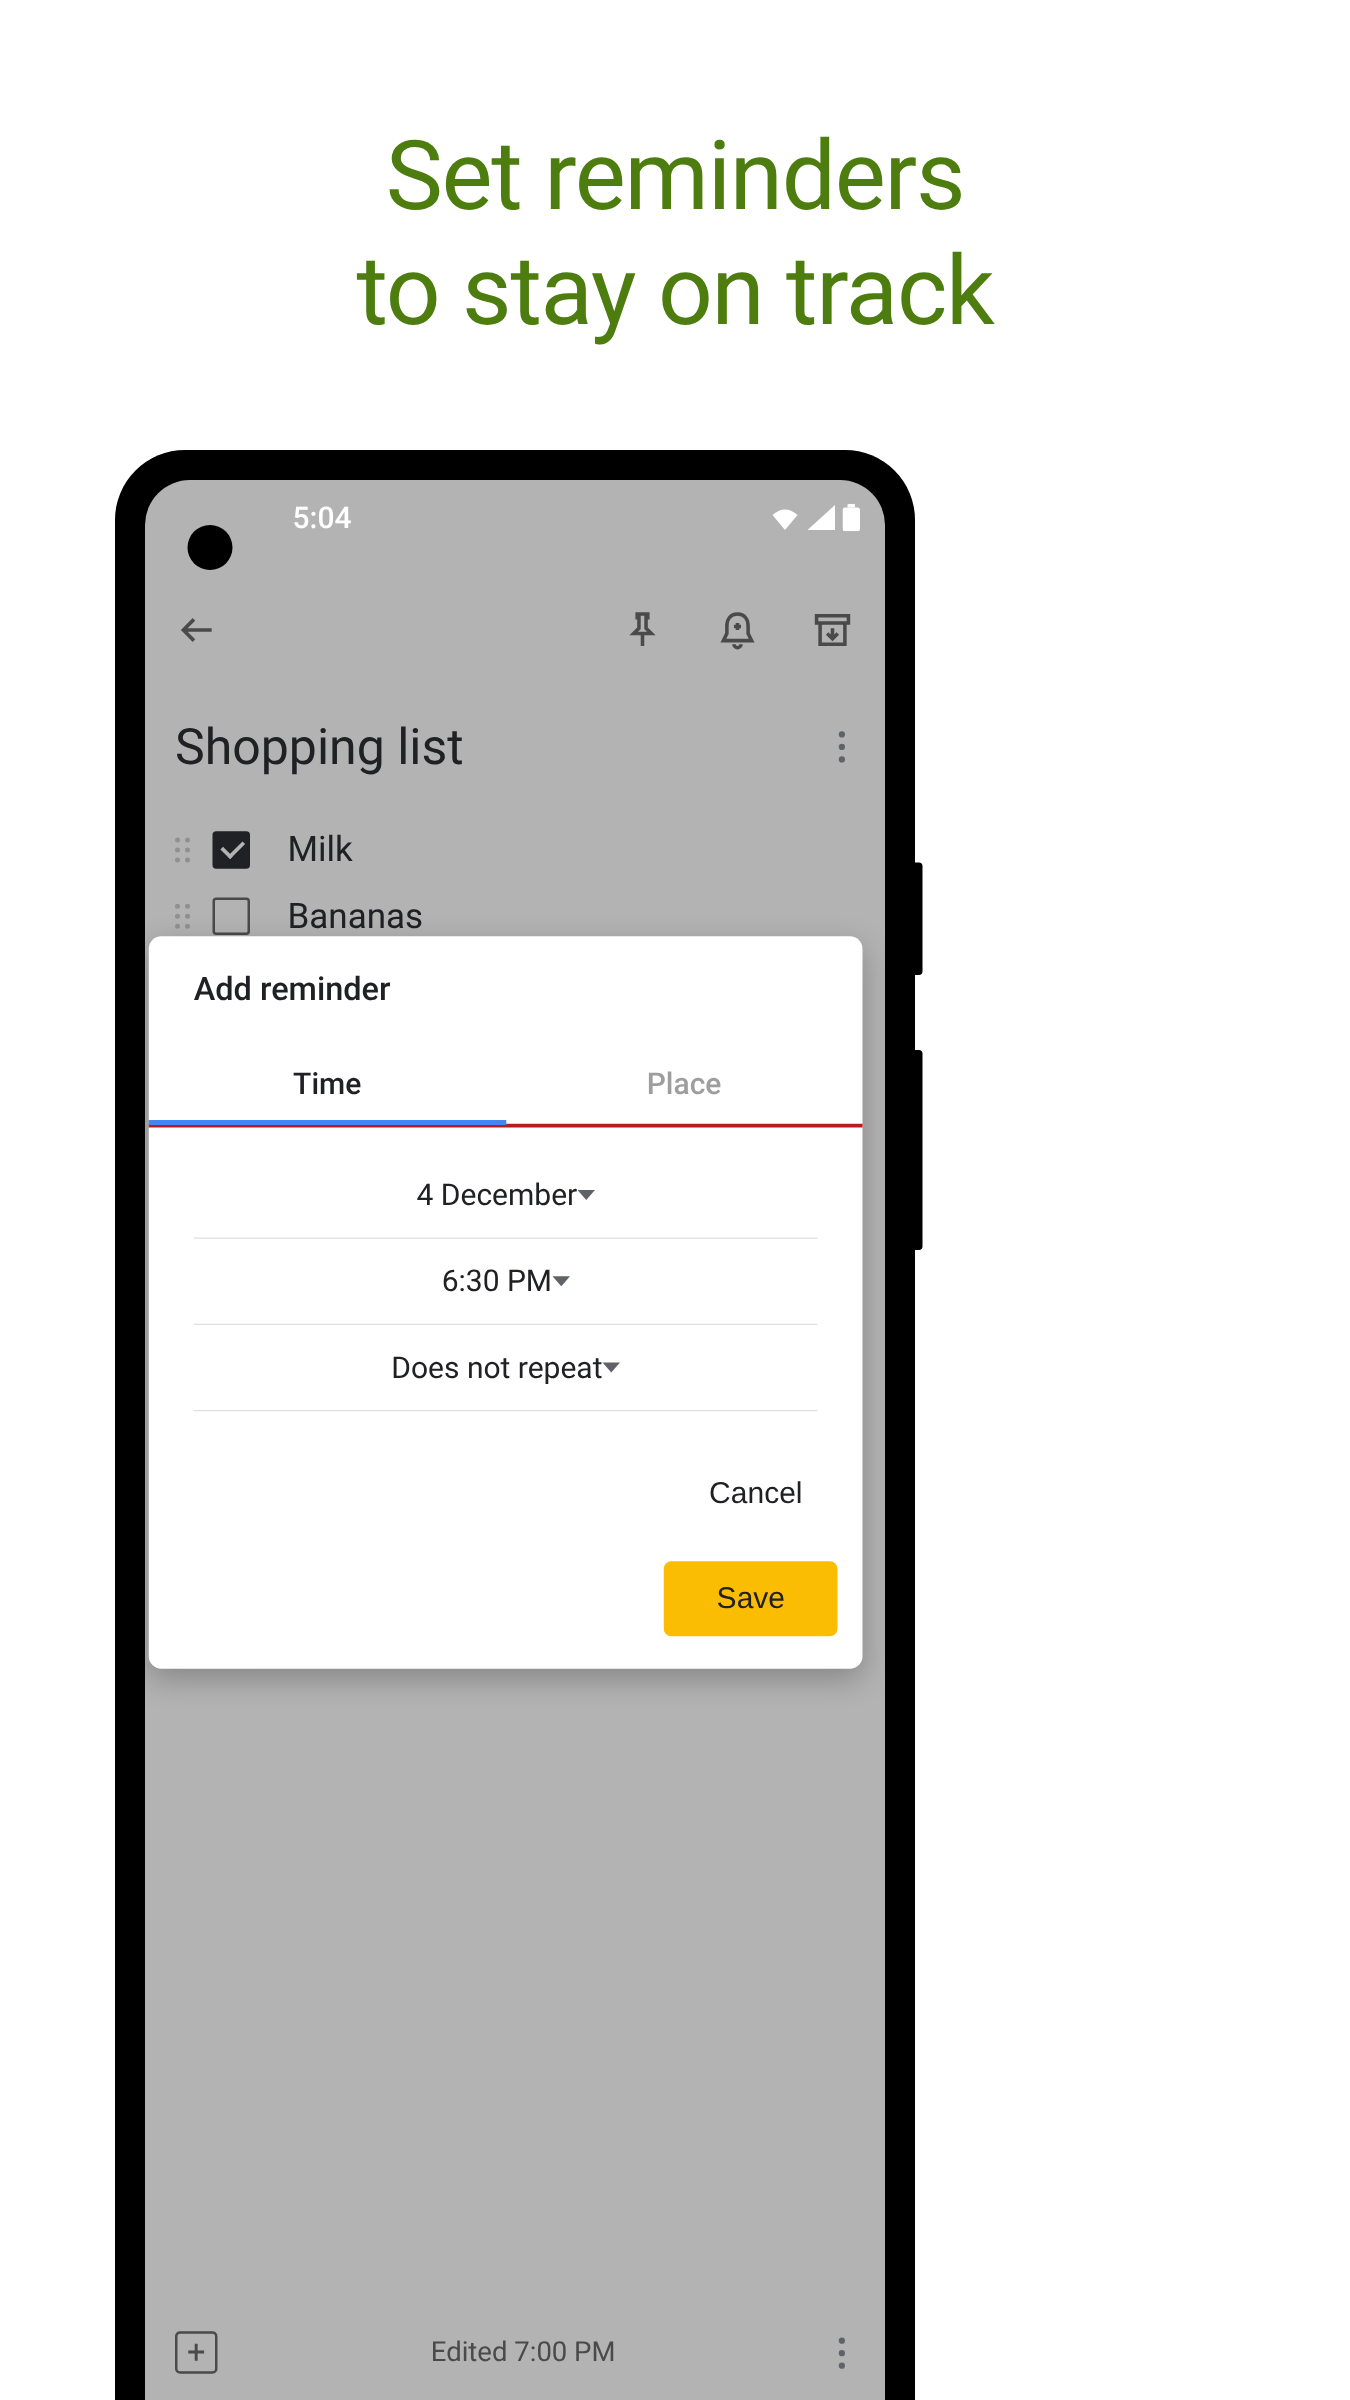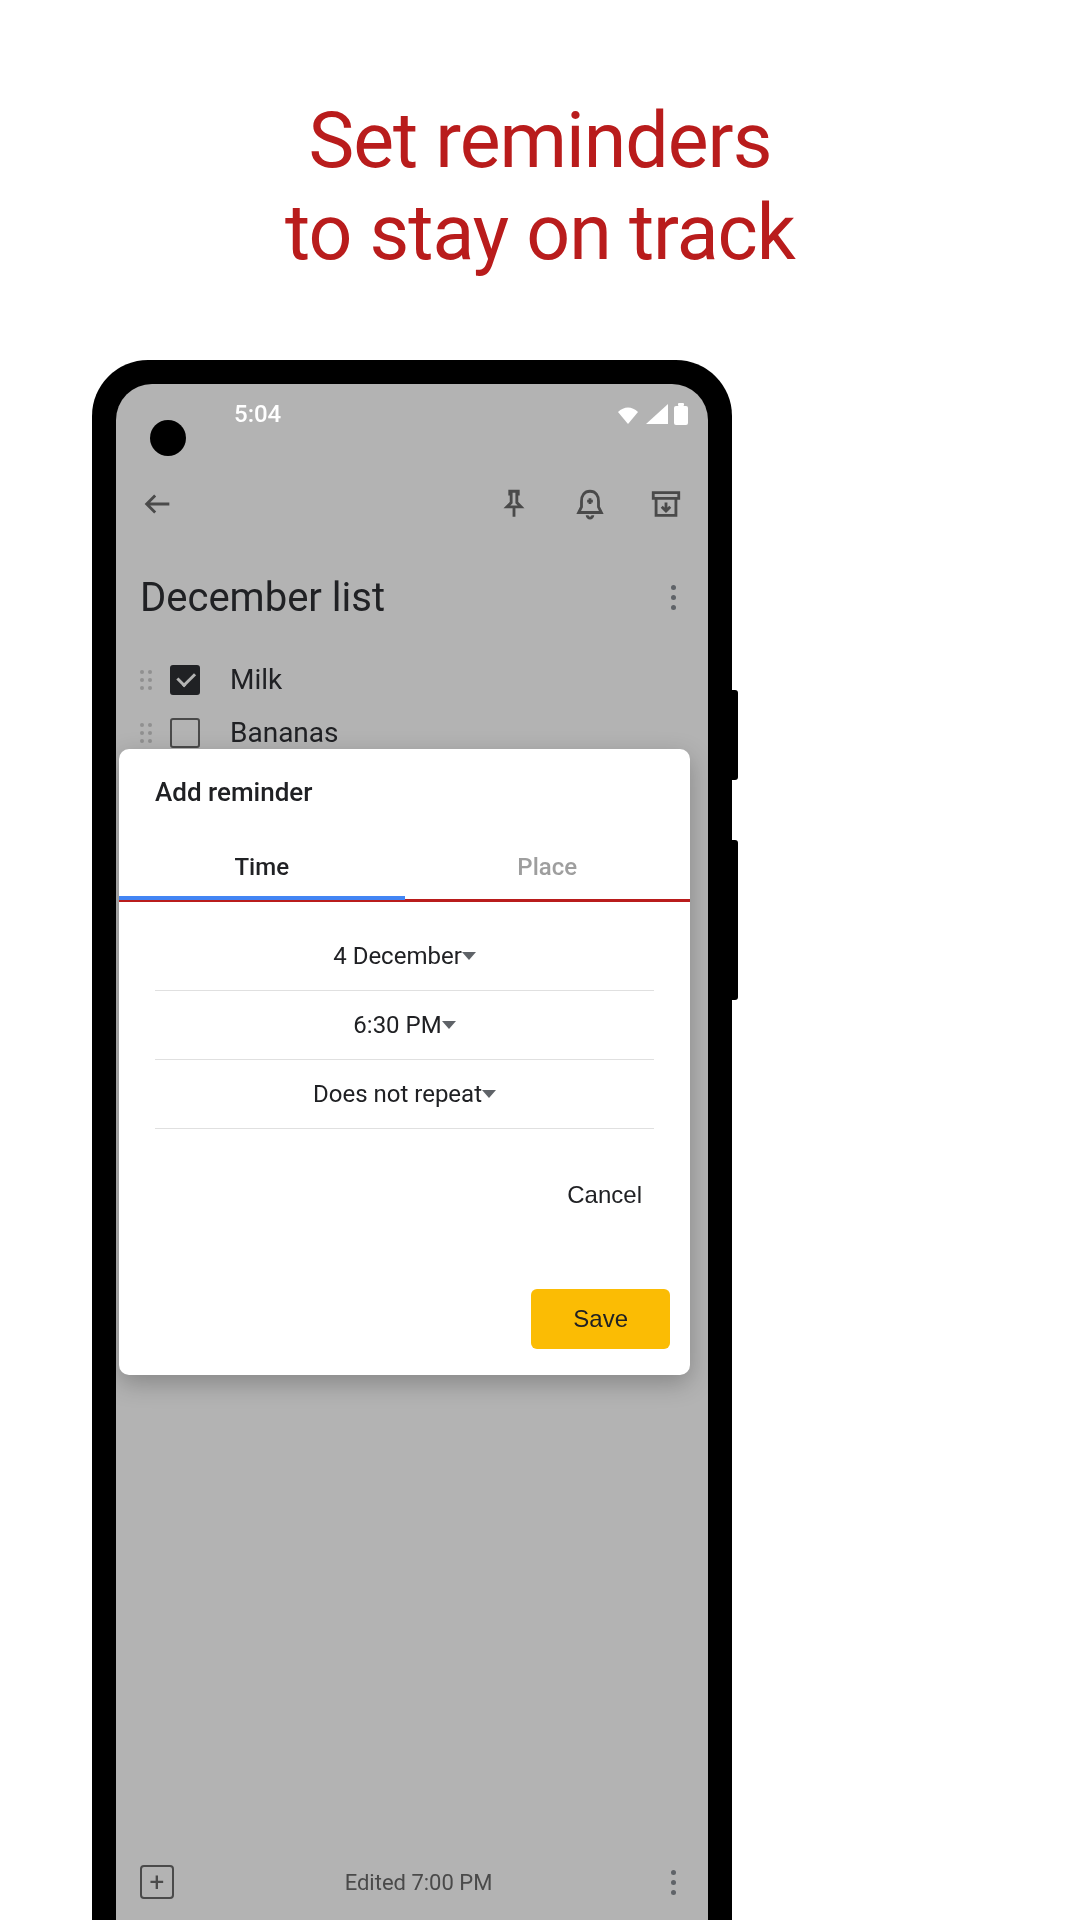--- a/index.html
+++ b/index.html
@@ -8,21 +8,21 @@
     background: #ffffff;
     width: 1080px;
     height: 1920px;
     position: relative;
     overflow: hidden;
   }
   .hero-title {
     text-align: center;
     font-size: 77px;
     font-weight: 400;
-    color: #b91c1c;
+    color: #4d7c0f;
     line-height: 1.2;
     padding-top: 95px;
     letter-spacing: -1px;
   }
   .phone-frame {
     position: absolute;
     top: 360px;
     left: 92px;
     width: 640px;
     height: 1560px;
@@ -237,21 +237,20 @@
     border: none;
   }
   .btn-primary {
     font-size: 24px;
     font-weight: 500;
     color: #202124;
     padding: 16px 42px;
     background: #fbbc04;
     border: none;
     border-radius: 6px;
-    margin-top: 40px;
   }
   .bottom-bar {
     position: absolute;
     left: 0;
     right: 0;
     bottom: 0;
     height: 76px;
     display: flex;
     align-items: center;
     padding: 0 24px;
@@ -323,21 +322,21 @@
         </div>
         <div class="toolbar-icon">
           <svg viewBox="0 0 24 24">
               <path d="M3 4 H21 V8 H3 Z M5 8 H19 V20 H5 Z M12 11 V16 M9 14 L12 17 L15 14"></path>
             </svg>
         </div>
       </div>
 
       <div class="note-area">
         <div class="note-title-row">
-          <div class="note-title">December list</div>
+          <div class="note-title">Shopping list</div>
           <div class="more-dots">
             <span></span>
               <span></span>
               <span></span>
           </div>
         </div>
 
         <div class="checklist-item">
           <div class="drag-handle">
             <span></span>

